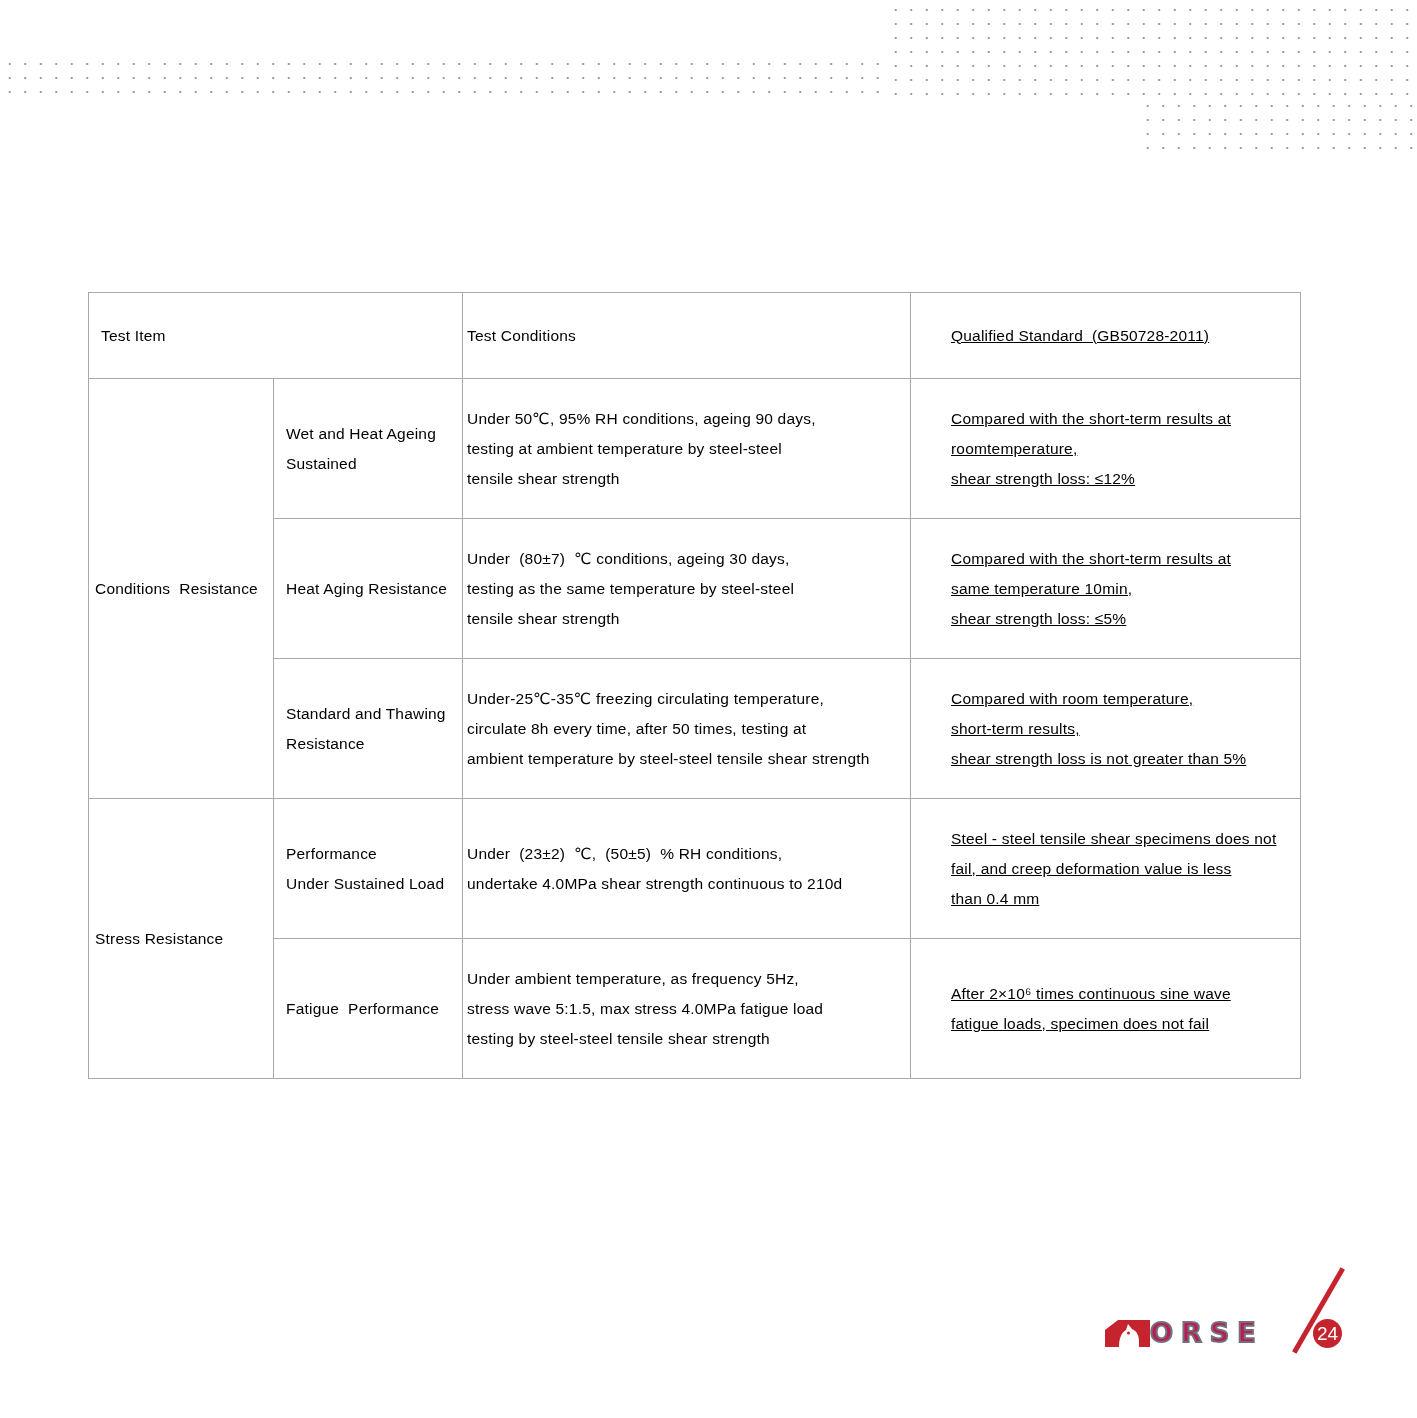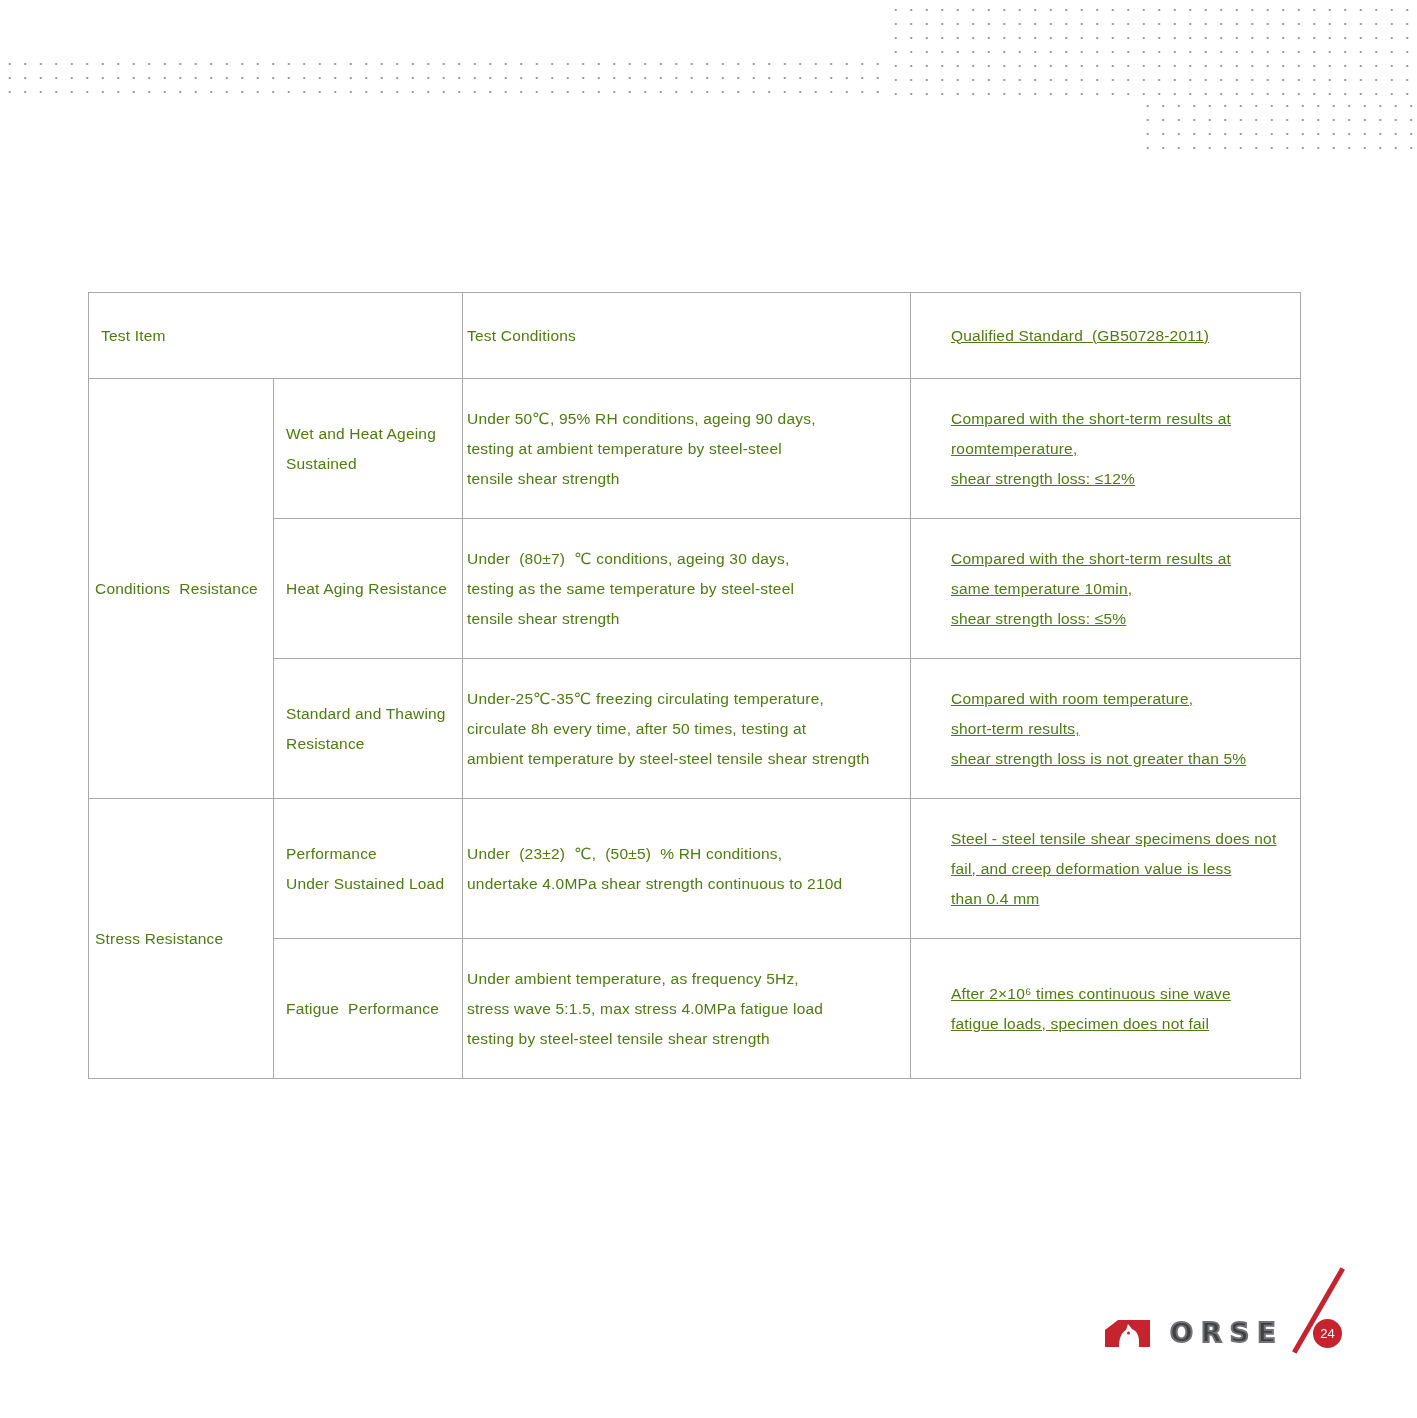--- a/index.html
+++ b/index.html
@@ -25,57 +25,57 @@
   .doc-table { position: absolute; left: 88px; top: 292px; }
   table { border-collapse: collapse; table-layout: fixed; width: 1212px; }
   th, td {
     border: 1px solid #a9a9a9;
     vertical-align: middle;
     text-align: left;
     font-weight: normal;
     font-size: 15.5px;
     line-height: 30px;
     letter-spacing: 0.2px;
-    color: #4d7c0f;
+    color: #000000;
     white-space: pre-wrap;
   }
   tr.hrow  { height: 86px; }
   tr.drow  { height: 140px; }
   .c-item  { padding-left: 12px; }
   .c-cond  { padding-left: 4px; }
   .c-std   { padding-left: 40px; padding-right: 8px; text-decoration: underline; }
   .c-group { padding-left: 6px;  }
   .c-sub   { padding-left: 12px; }
 
   
   .logo { position: absolute; left: 1100px; top: 1260px; width: 290px; height: 115px; }
   .horsehead { position: absolute; left: 3px; top: 58px; width: 49px; height: 30px; }
   .letters {
-    position: absolute; left: 70px; top: 57px;
+    position: absolute; left: 50px; top: 57px;
     font-family: "DejaVu Sans", sans-serif;
     font-size: 27px; line-height: 31px; font-weight: bold;
-    color: #404040;
+    color: #be185d;
     -webkit-text-stroke: 2px #717275;
     letter-spacing: 8px;
     transform: scaleY(0.97);
   }
   .slash {
     position: absolute; left: 216px; top: 2px;
     width: 5px; height: 97px;
     background: #c5242e;
     transform: rotate(30deg);
   }
   .pagecircle {
     position: absolute; left: 213px; top: 59px;
     width: 29px; height: 29px; border-radius: 50%;
     background: #c5242e;
     display: flex; align-items: center; justify-content: center;
   }
   .pagecircle span {
-    color: #ffffff; font-size: 13px; line-height: 29px;
+    color: #ffffff; font-size: 19px; line-height: 29px;
     font-family: "Liberation Sans", sans-serif;
   }
 </style>
 </head>
 <body>
 
 <div class="dots dots-a"></div>
 <div class="dots dots-b"></div>
 <div class="dots dots-c"></div>
 

